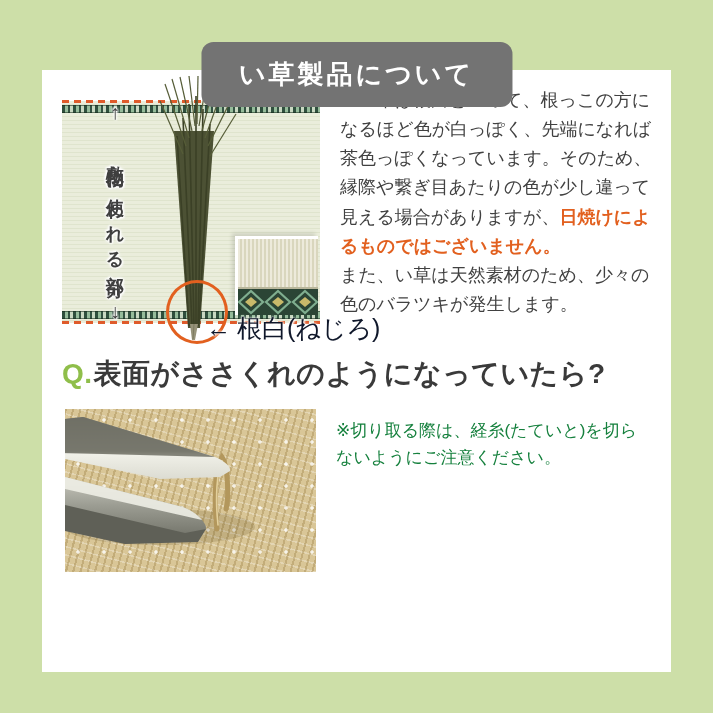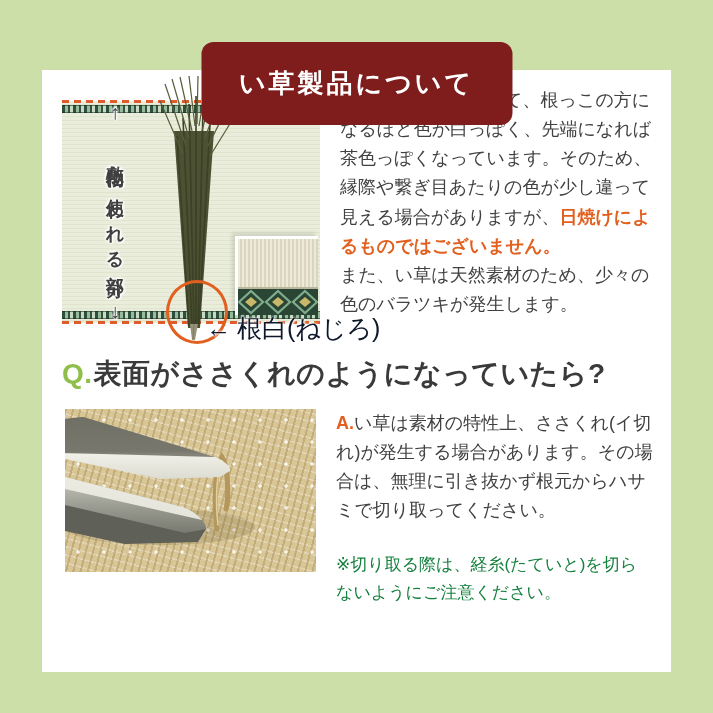--- a/index.html
+++ b/index.html
@@ -8,23 +8,23 @@
     background:#cddfa8;
     font-family:"Liberation Sans","DejaVu Sans",sans-serif;
     color:#414141;
   }
   .panel{
     position:absolute;left:42px;right:42px;top:70px;bottom:41px;
     background:#ffffff;
   }
   .header-badge{
     position:absolute;top:42px;left:50%;transform:translateX(-50%);
-    background:#7f1d1d;color:#fff;
+    background:#737373;color:#fff;
     font-size:26px;font-weight:bold;letter-spacing:3px;
-    padding:24px 38px;border-radius:12px;white-space:nowrap;z-index:5;
+    padding:15px 38px;border-radius:12px;white-space:nowrap;z-index:5;
   }
   .section{padding:0 18px 0 20px;}
   .q-heading{
     margin:0;padding:0;
     font-size:28px;font-weight:bold;color:#3a3a3a;letter-spacing:0.5px;
     line-height:1.2;white-space:nowrap;
   }
   .q-heading .q-mark{color:#8fbe4a;margin-right:1px;}
   .sec1 .q-heading{padding-top:40px;}
   .sec2 .q-heading{padding-top:16px;}
@@ -223,20 +223,17 @@
           <path d="M0,10 L18,8 L150,48 C160,52 166,58 165,62 L155,68 L95,70 L0,50 Z" fill="url(#bladeUp)"></path>
           <path d="M0,10 L18,8 L150,48 L0,44 Z" fill="#6e6f64" opacity="0.85"></path>
 
           <path d="M0,68 L118,98 C132,104 142,114 141,120 L128,130 L60,132 L0,104 Z" fill="url(#bladeLow)"></path>
           <path d="M0,96 L120,124 L141,120 L133,133 L60,135 L0,122 Z" fill="#5f6057"></path>
           <path d="M0,68 L118,98 C126,101 133,106 137,111 L0,80 Z" fill="#eeeee6" opacity="0.9"></path>
         </svg>
       </figure>
 
       <div style="flex:1;">
-        <div class="answer">
-          <span class="a-mark">A.</span><span>い草は素材の特性上、ささくれ(イ切れ)が発生する場合があります。その場合は、無理に引き抜かず根元からハサミで切り取ってください。</span>
-        </div>
         <div class="note">※切り取る際は、経糸(たていと)を切らないようにご注意ください。</div>
       </div>
     </div>
   </section>
 </div>
 
 </body></html>

